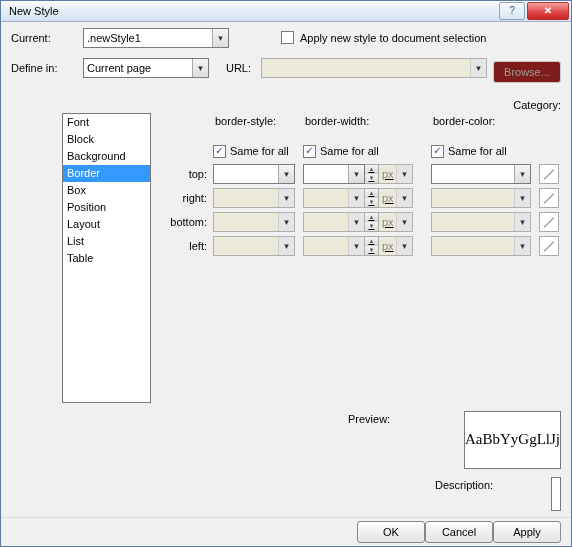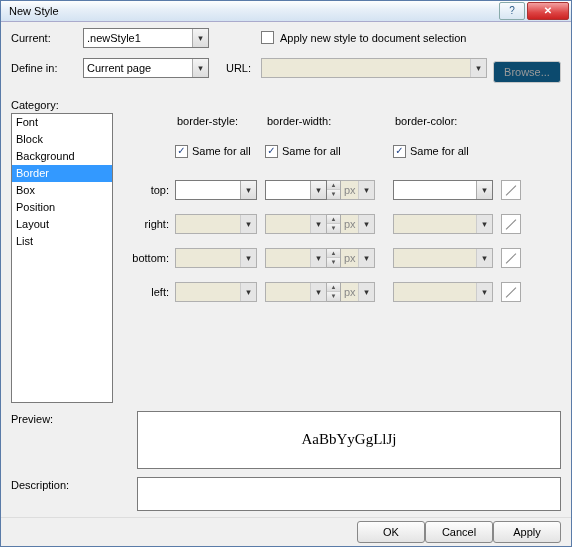--- a/index.html
+++ b/index.html
@@ -72,69 +72,68 @@
     display:inline-flex;align-items:center;justify-content:center;
     font-size:10px;color:#224488;line-height:1;
   }
   .checkbox.checked::after{content:"✓";}
   .btn-std {
     height:22px;min-width:68px;padding:0 10px;
     border:1px solid #888;border-radius:3px;
     background:linear-gradient(#fdfdfd,#e4e4e4);
     display:inline-flex;align-items:center;justify-content:center;
   }
-  .btn-std.disabled { color:#9a9a9a; background:#0c4a6e; border-color:#c8c8c8;margin-top:7px;}
+  .btn-std.disabled { color:#9a9a9a; background:#7f1d1d; border-color:#c8c8c8;margin-top:7px;}
   .body-area {
     flex:1;
     padding: 0 10px 6px 10px;
-    display:flex;flex-direction:column;
+    display:flex;flex-direction:column;align-items:flex-end;
   }
   .mid {
     display:flex;gap:10px;flex:1;min-height:0;
   }
   .catbox {
-    width:102px; height:290px;
+    width:89px; height:290px;
     border:1px solid #7a7a7a; background:#fff;
     overflow:hidden;
   }
   .catbox .item { padding:1px 4px; line-height:15px;}
   .catbox .item.selected { background:#3399ff;color:#fff;}
   .right-panel { flex:1; padding-top:2px;}
   .headers {
     display:grid;
     grid-template-columns: 52px 90px 128px 108px;
     gap:0;
     margin-left:0;
   }
   .col-hdr { padding-left:2px;}
   .chk-row { display:flex;align-items:center;gap:4px;margin-top:18px;margin-bottom:6px;}
   .border-grid {
     display:grid;
     grid-template-columns: 52px 90px 128px 108px 22px;
-    row-gap:14px;
+    row-gap:4px;
     align-items:center;
-    margin-top:16px;
   }
   .side-lbl { text-align:right; padding-right:6px;}
-  .bwidth-cell { display:flex; gap:0;}
+  .bwidth-cell { display:flex; gap:0;text-decoration:underline;}
   .bwidth-cell .combo { width:62px;}
   .spinner { width:14px;display:flex;flex-direction:column;border:1px solid #aaa;border-left:none;}
   .spinner div{flex:1;background:linear-gradient(#f4f4f4,#ddd);font-size:6px;display:flex;align-items:center;justify-content:center;color:#555;}
   .spinner div:first-child{border-bottom:1px solid #ccc;}
   .unit.combo{width:34px;border-left:none;}
   .swatch {
     width:20px;height:20px;border:1px solid #aaa;background:#fff;
     position:relative;
   }
   .swatch::after{
     content:"";position:absolute;left:2px;right:2px;top:50%;height:0;
     border-top:1px solid #888; transform:rotate(-45deg);
   }
   .preview-row, .desc-row {
-    display:flex; gap:24px; margin-top:8px;
+    display:flex; gap:14px; margin-top:8px;
   }
   .preview-row .lbl, .desc-row .lbl { width:102px; padding-top:2px;}
   .preview-box {
     flex:1;height:58px;border:1px solid #7a7a7a;background:#fff;
     display:flex;align-items:center;justify-content:center;
     font-family:"Times New Roman",serif;font-size:15px;
   }
   .desc-box {
     flex:1;height:34px;border:1px solid #7a7a7a;background:#fff;padding:2px 4px;
   }
@@ -151,21 +150,21 @@
 
   <div class="titlebar">
     <span class="title">New Style</span>
     <div class="btn">?</div>
     <div class="btn close">✕</div>
   </div>
 
   <div class="top-form">
     <div class="form-row">
       <span class="lbl-left">Current:</span>
-      <div class="combo" style="width:126px">
+      <div class="combo" style="width:146px">
         <span>.newStyle1</span>
         <div class="drop"></div>
       </div>
       <div style="width:40px"></div>
       <span class="checkbox"></span>
       <span>Apply new style to document selection</span>
     </div>
     <div class="form-row">
       <span class="lbl-left">Define in:</span>
       <div class="combo" style="width:126px">
@@ -188,20 +187,21 @@
     <div class="mid">
       <div class="catbox">
         <div class="item">Font</div>
         <div class="item">Block</div>
         <div class="item">Background</div>
         <div class="item selected">Border</div>
         <div class="item">Box</div>
         <div class="item">Position</div>
         <div class="item">Layout</div>
         <div class="item">List</div>
+        <div class="item">Table</div>
       </div>
 
       <div class="right-panel">
         <div class="headers">
           <div></div>
           <div>
             <div class="col-hdr">border-style:</div>
             <div class="chk-row">
               <span class="checkbox checked"></span>
               <span>Same for all</span>

